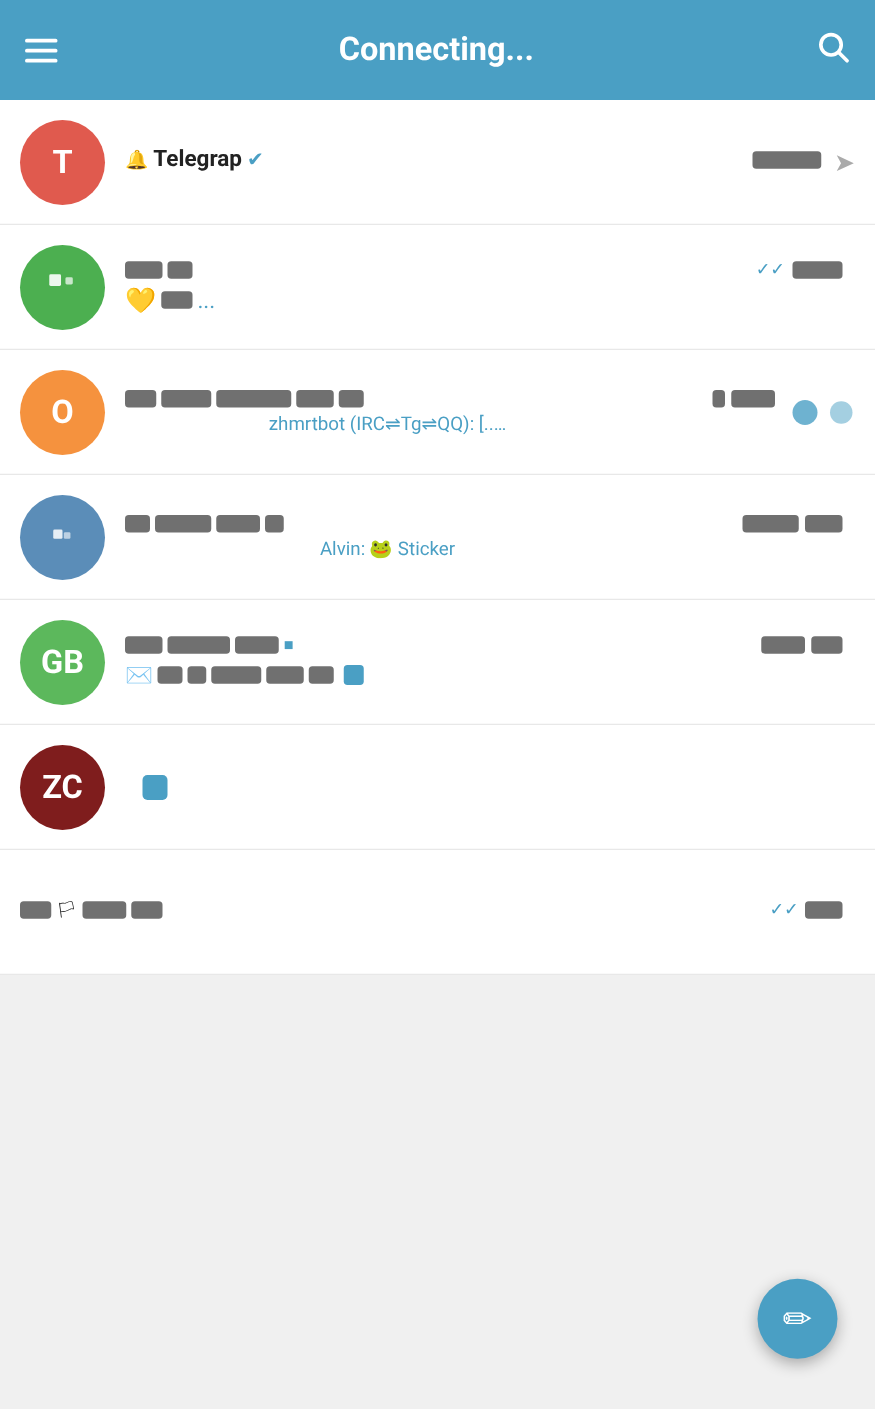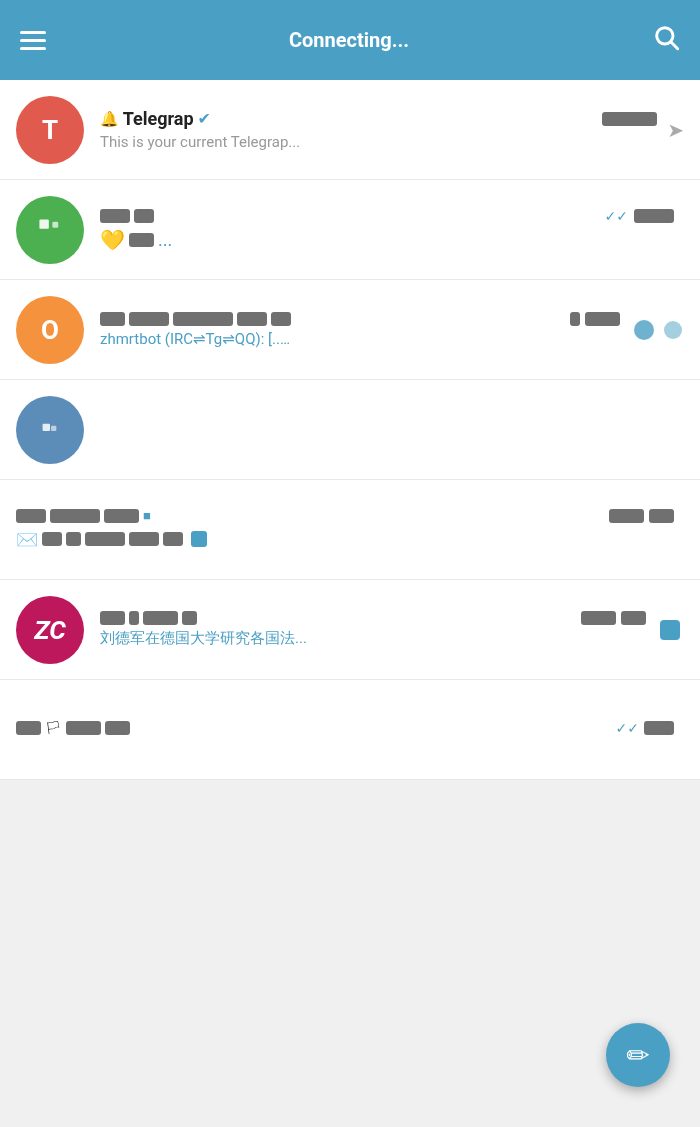--- a/index.html
+++ b/index.html
@@ -16,21 +16,21 @@
       background: #4a9fc4;
       height: 80px;
       display: flex;
       align-items: center;
       padding: 0 20px;
       gap: 20px;
     }
     .top-bar-title {
       flex: 1;
       color: white;
-      font-size: 20px;
+      font-size: 26px;
       font-weight: bold;
       text-align: center;
     }
     .top-bar-icon {
       color: white;
       font-size: 26px;
       cursor: pointer;
     }
 
     
@@ -60,21 +60,21 @@
       color: white;
       flex-shrink: 0;
       margin-right: 16px;
       position: relative;
     }
     .avatar.red { background: #e05a4e; }
     .avatar.green { background: #4caf50; }
     .avatar.orange { background: #f5923e; }
     .avatar.blue-gray { background: #5b8db8; }
     .avatar.green2 { background: #5cb85c; }
-    .avatar.green3 { background: #be185d; font-style: italic; }
+    .avatar.green3 { background: #7f1d1d; }
     .avatar.purple { background: #9575cd; }
 
     .chat-content {
       flex: 1;
       min-width: 0;
     }
 
     .chat-header {
       display: flex;
       align-items: center;
@@ -107,20 +107,21 @@
       font-size: 15px;
       color: #999;
       white-space: nowrap;
       overflow: hidden;
       text-overflow: ellipsis;
       max-width: 420px;
     }
 
     .chat-preview.blue {
       color: #4a9fc4;
+      text-align: center;
     }
 
     .chat-meta {
       display: flex;
       flex-direction: column;
       align-items: flex-end;
       justify-content: center;
       gap: 6px;
       margin-left: 10px;
       flex-shrink: 0;
@@ -212,21 +213,20 @@
         <div class="name-row">
           <span style="font-size:15px; color:#555;">🔔</span>
           <span class="chat-name">Telegrap</span>
           <span class="verified-badge">✔</span>
         </div>
         <span class="chat-time">
           
           <span class="blurred-block" style="width:55px;"></span>
         </span>
       </div>
-      <div class="chat-preview">This is your current Telegrap...</div>
     </div>
     <div class="chat-meta">
       <span style="color:#aaa; font-size:20px;">➤</span>
     </div>
   </div>
 
   <div class="chat-item">
     <div class="avatar green" style="overflow:hidden;">
       <svg width="40" height="40" viewBox="0 0 68 68" fill="none">
         <rect x="16" y="16" width="16" height="16" rx="2" fill="white" opacity="0.9"></rect>
@@ -288,25 +288,43 @@
     </div>
   </div>
 
   <div class="chat-item">
     <div class="avatar blue-gray" style="overflow:hidden;">
       <svg width="36" height="36" viewBox="0 0 68 68" fill="none">
         <rect x="20" y="22" width="14" height="14" rx="2" fill="white" opacity="0.85"></rect>
         <rect x="36" y="26" width="10" height="10" rx="2" fill="white" opacity="0.6"></rect>
       </svg>
     </div>
-    <div class="chat-meta">
-    </div>
-  </div>
-
-  <div class="chat-item">
+    <div class="chat-content">
+      <div class="chat-header">
+        <div class="name-row">
+          <span class="blurred-block" style="width:20px;"></span>
+          <span class="blurred-block" style="width:45px;"></span>
+          <span class="blurred-block" style="width:35px;"></span>
+          <span class="blurred-block" style="width:15px;"></span>
+        </div>
+        <div style="display:flex; align-items:center; gap:5px;">
+          <span class="blurred-block" style="width:45px;"></span>
+          <span class="blurred-block" style="width:30px;"></span>
+        </div>
+      </div>
+      <div class="chat-preview blue">Alvin: 🐸 Sticker</div>
+    </div>
+    <div class="chat-meta">
+    </div>
+  </div>
+
+  <div class="chat-item">
+    <div class="avatar green2">
+      <span>GB</span>
+    </div>
     <div class="chat-content">
       <div class="chat-header">
         <div class="name-row">
           <span class="blurred-block" style="width:30px;"></span>
           <span class="blurred-block" style="width:50px;"></span>
           <span class="blurred-block" style="width:35px;"></span>
           <span style="color:#4a9fc4; font-size:13px;">■</span>
         </div>
         <div style="display:flex; align-items:center; gap:5px;">
           <span class="blurred-block" style="width:35px;"></span>
@@ -326,35 +344,20 @@
       </div>
     </div>
     <div class="chat-meta">
     </div>
   </div>
 
   <div class="chat-item">
     <div class="avatar green3">
       <span>ZC</span>
     </div>
-    <div class="chat-content">
-      <div class="chat-header">
-        <div class="name-row">
-          <span class="blurred-block" style="width:25px;"></span>
-          <span class="blurred-block" style="width:10px;"></span>
-          <span class="blurred-block" style="width:35px;"></span>
-          <span class="blurred-block" style="width:15px;"></span>
-        </div>
-        <div style="display:flex; align-items:center; gap:5px;">
-          <span class="blurred-block" style="width:35px;"></span>
-          <span class="blurred-block" style="width:25px;"></span>
-        </div>
-      </div>
-      <div class="chat-preview blue">刘德军在德国大学研究各国法...</div>
-    </div>
     <div class="chat-meta">
       <svg width="28" height="28" viewBox="0 0 28 28" fill="#4a9fc4">
           <rect x="4" y="4" width="20" height="20" rx="4"></rect>
         </svg>
     </div>
   </div>
 
   <div class="chat-item">
     <div class="chat-content">
       <div class="chat-header">

